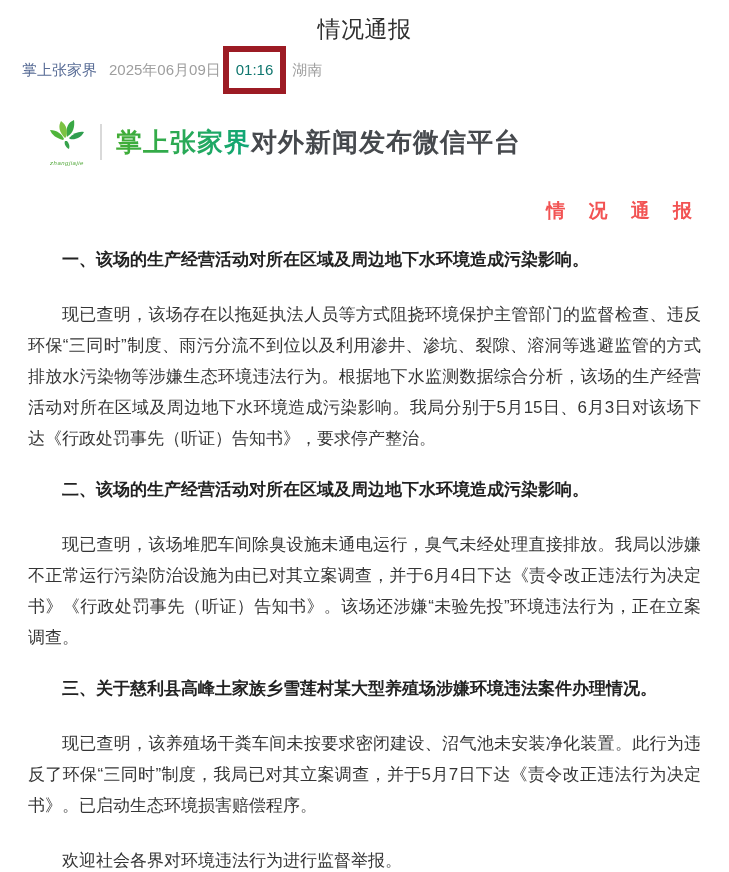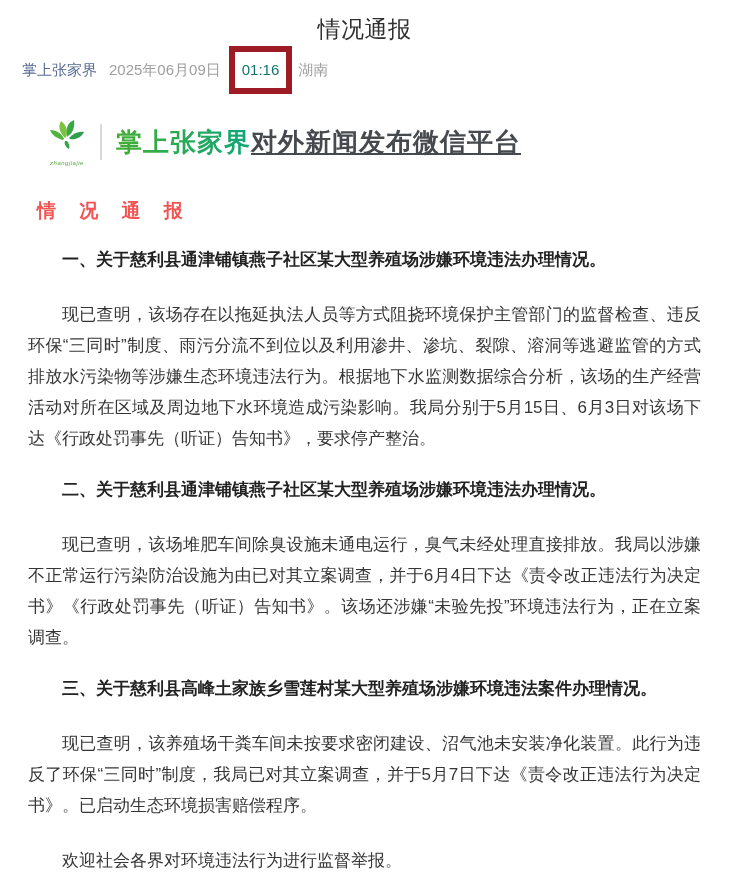--- a/index.html
+++ b/index.html
@@ -30,21 +30,21 @@
     color: #9e9e9e;
     display: flex;
     align-items: center;
     white-space: nowrap;
   }
   .byline .account {
     color: #576b95;
     margin-right: 12px;
     cursor: pointer;
   }
-  .byline .date { margin-right: 6px; }
+  .byline .date { }
   .time-annotation {
     display: inline-block;
     border: 6px solid #9c1b24;
     padding: 7px 7px;
     margin: -10px 2px;
     color: #0f766e;
     background: #ffffff;
   }
   .byline .region { margin-left: 4px; }
   
@@ -75,26 +75,26 @@
     line-height: 34px;
     letter-spacing: 1px;
     white-space: nowrap;
   }
   .brand .brand-green {
     background: linear-gradient(90deg, #43ad35, #0fa678);
     -webkit-background-clip: text;
     background-clip: text;
     color: transparent;
   }
-  .brand .brand-gray { color: #46494d; text-decoration: underline; }
+  .brand .brand-gray { color: #46494d; }
   
   .article { padding: 0 28px; }
   .red-title {
     margin-top: 30px;
-    text-align: left;
+    text-align: right;
     color: #f25353;
     font-size: 19px;
     font-weight: bold;
     letter-spacing: 9px;
     line-height: 26px;
     text-indent: 9px; 
   }
   .section-heading {
     margin-top: 20px;
     font-size: 17px;
@@ -158,24 +158,24 @@
     </div>
     <div class="banner-divider"></div>
     <div class="brand">
       <span class="brand-green">掌上张家界</span><span class="brand-gray">对外新闻发布微信平台</span>
     </div>
   </div>
 
   <div class="article">
     <div class="red-title">情 况 通 报</div>
 
-    <div class="section-heading">一、关于慈利县通津铺镇燕子社区某大型养殖场涉嫌环境违法办理情况。</div>
+    <div class="section-heading">一、该场的生产经营活动对所在区域及周边地下水环境造成污染影响。</div>
     <div class="body-para">现已查明，该场存在以拖延执法人员等方式阻挠环境保护主管部门的监督检查、违反环保“三同时”制度、雨污分流不到位以及利用渗井、渗坑、裂隙、溶洞等逃避监管的方式排放水污染物等涉嫌生态环境违法行为。根据地下水监测数据综合分析，该场的生产经营活动对所在区域及周边地下水环境造成污染影响。我局分别于5月15日、6月3日对该场下达《行政处罚事先（听证）告知书》，要求停产整治。</div>
 
-    <div class="section-heading">二、关于慈利县通津铺镇燕子社区某大型养殖场涉嫌环境违法办理情况。</div>
+    <div class="section-heading">二、该场的生产经营活动对所在区域及周边地下水环境造成污染影响。</div>
     <div class="body-para">现已查明，该场堆肥车间除臭设施未通电运行，臭气未经处理直接排放。我局以涉嫌不正常运行污染防治设施为由已对其立案调查，并于6月4日下达《责令改正违法行为决定书》《行政处罚事先（听证）告知书》。该场还涉嫌“未验先投”环境违法行为，正在立案调查。</div>
 
     <div class="section-heading">三、关于慈利县高峰土家族乡雪莲村某大型养殖场涉嫌环境违法案件办理情况。</div>
     <div class="body-para">现已查明，该养殖场干粪车间未按要求密闭建设、沼气池未安装净化装置。此行为违反了环保“三同时”制度，我局已对其立案调查，并于5月7日下达《责令改正违法行为决定书》。已启动生态环境损害赔偿程序。</div>
 
     <div class="closing-para">欢迎社会各界对环境违法行为进行监督举报。</div>
 
     <div class="signature-block">
       <div>张家界市生态环境局</div>
 

